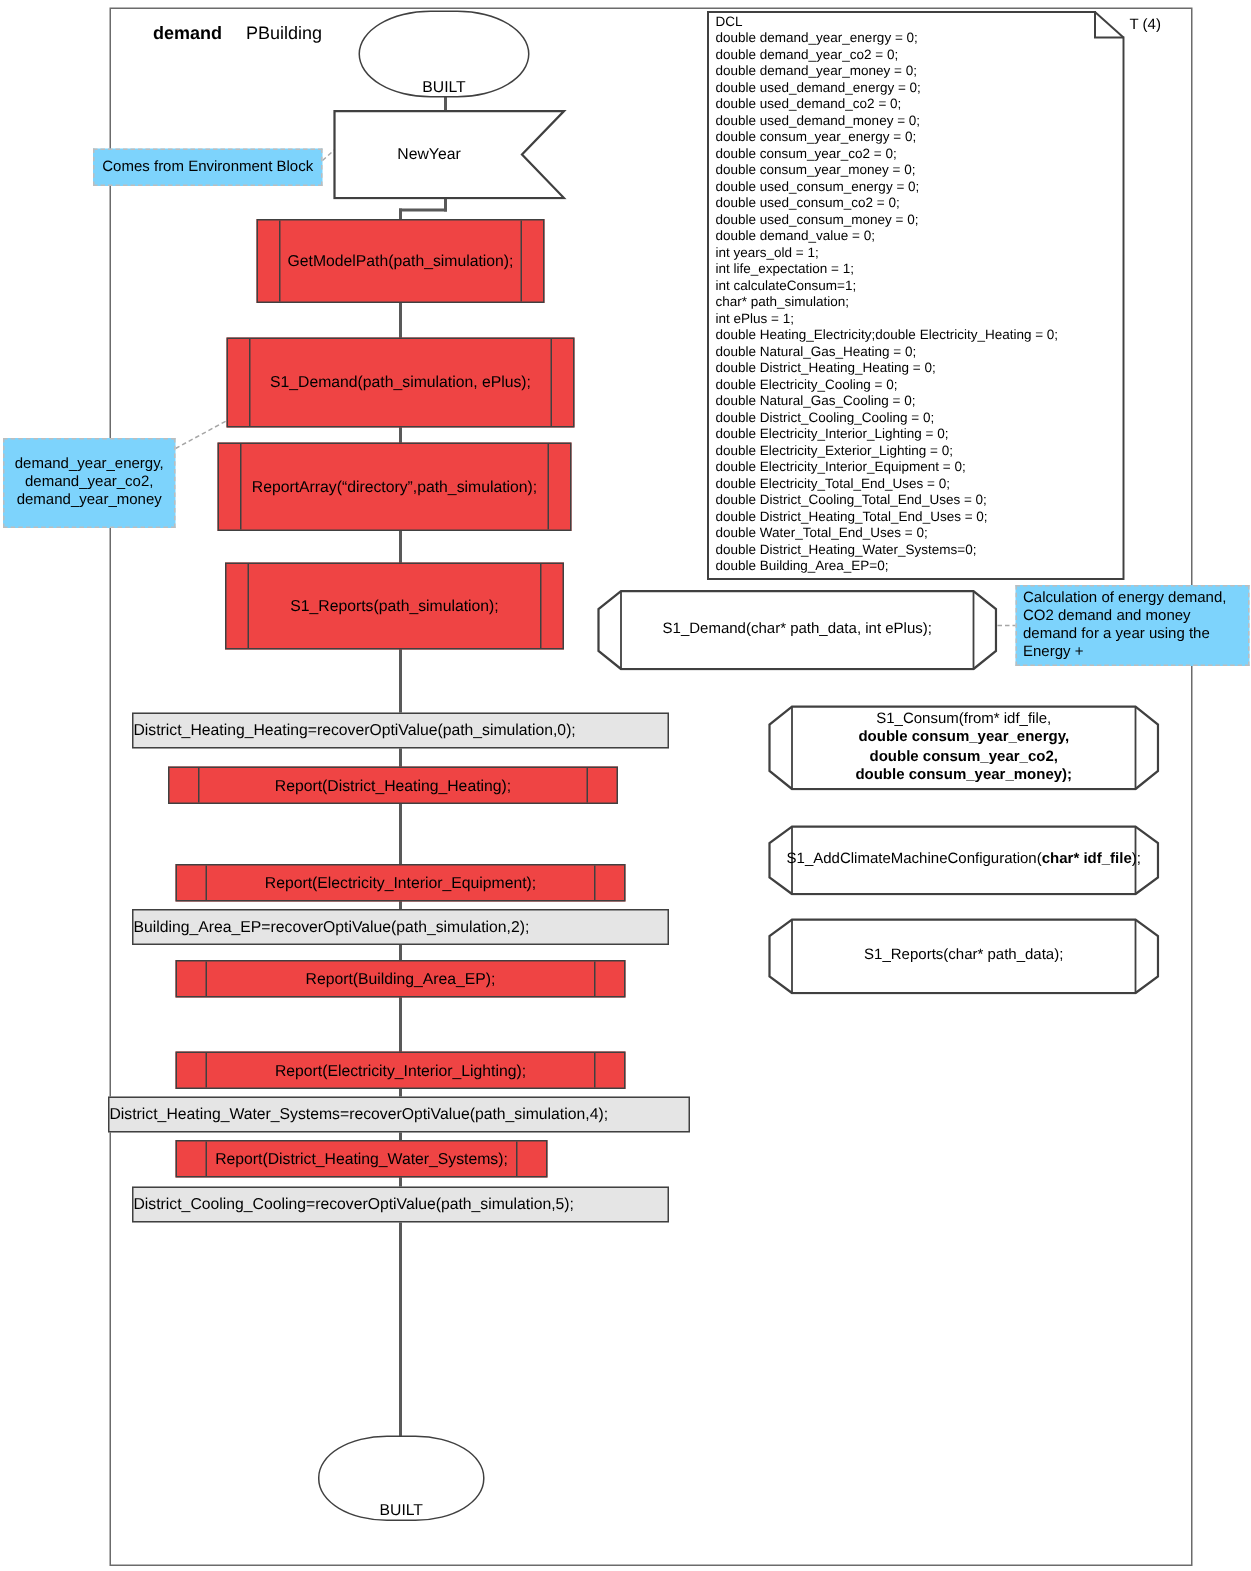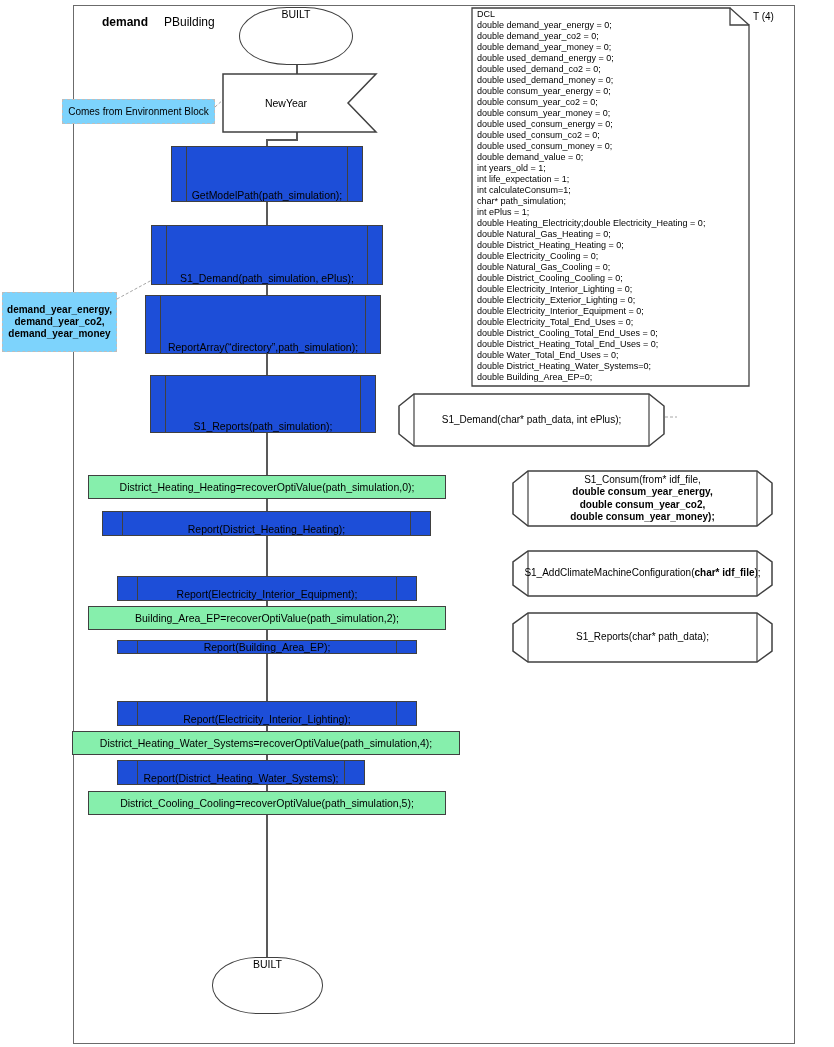--- a/index.html
+++ b/index.html
@@ -6,34 +6,34 @@
   html,body{background:#fff}
   body{width:834px;height:1047px;position:relative;font-family:"Liberation Sans",sans-serif;color:#000;font-size:10.5px}
   .canvas{position:absolute;left:0;top:0;width:834px;height:1047px;overflow:hidden}
   .frame{position:absolute;left:73px;top:5px;width:722px;height:1039px;border:1.5px solid #6b6b6b;z-index:0}
   .hdr{position:absolute;left:102px;top:15px;font-size:12px;z-index:3}
   .hdr .kw{font-weight:bold;margin-right:16px}
   .cline{position:absolute;background:#595959;z-index:1}
   .overlay{position:absolute;left:0;top:0;z-index:2;pointer-events:none}
   .dash{stroke:#a6a6a6;stroke-width:1;stroke-dasharray:3 2;fill:none}
   
-  .state{position:absolute;background:#fff;border:1.5px solid #404040;display:flex;align-items:flex-start;justify-content:center;z-index:2;font-size:10.5px}
+  .state{position:absolute;background:#fff;border:1.5px solid #404040;display:flex;align-items:flex-end;justify-content:center;z-index:2;font-size:10.5px}
   
   .signal{position:absolute;z-index:2}
   .signal svg{position:absolute;left:0;top:0}
   .signal .lbl{position:absolute;left:0;top:0;right:28px;bottom:0;display:flex;align-items:center;justify-content:center}
   
-  .proc{position:absolute;background:#1d4ed8;border:1.5px solid #404040;display:flex;align-items:flex-end;justify-content:center;text-align:center;z-index:2}
+  .proc{position:absolute;background:#ef4444;border:1.5px solid #404040;display:flex;align-items:center;justify-content:center;text-align:center;z-index:2}
   .proc .bar{position:absolute;top:0;bottom:0;width:0;border-left:1.5px solid #404040}
   .proc .bar.l{left:14px}
   .proc .bar.r{right:14px}
   .proc.report .bar.l{left:19px}
   .proc.report .bar.r{right:19px}
   
-  .task{position:absolute;background:#86efac;border:1.5px solid #404040;display:flex;align-items:center;justify-content:center;text-align:center;z-index:2}
+  .task{position:absolute;background:#e5e5e5;border:1.5px solid #404040;display:flex;align-items:center;text-align:center;z-index:2}
   
   .decl{position:absolute;display:flex;align-items:center;justify-content:center;text-align:center;z-index:2;font-size:10px}
   .decl svg{position:absolute;left:0;top:0}
   .decl .lbl{position:relative;z-index:1;line-height:12.5px}
   .decl polygon{fill:#fff;stroke:#404040;stroke-width:1.5}
   .decl line{stroke:#404040;stroke-width:1.2}
   .b{font-weight:bold}
   
   .comment{position:absolute;background:#7dd3fc;border:1px dashed #bdbdbd;z-index:3;display:flex;align-items:center;justify-content:center;font-size:10px;line-height:12px}
   .comment.pre{white-space:pre-line;text-align:center}
@@ -136,41 +136,41 @@
     <i class="bar l"></i>
       <i class="bar r"></i>
     <span>ReportArray(“directory”,path_simulation);</span>
   </div>
   <div class="proc" style="left:150px;top:375px;width:226px;height:58px">
     <i class="bar l"></i>
       <i class="bar r"></i>
     <span>S1_Reports(path_simulation);</span>
   </div>
 
-  <div class="comment pre" style="left:2px;top:292px;width:115px;height:60px;font-weight:bold">demand_year_energy,
+  <div class="comment pre" style="left:2px;top:292px;width:115px;height:60px;font-weight:normal">demand_year_energy,
 demand_year_co2,
 demand_year_money</div>
 
   <div class="task" style="left:88px;top:475px;width:358px;height:24px">
     <span>District_Heating_Heating=recoverOptiValue(path_simulation,0);</span>
   </div>
-  <div class="proc report" style="left:102px;top:511px;width:329px;height:25px">
+  <div class="proc report" style="left:112px;top:511px;width:300px;height:25px">
     <i class="bar l"></i>
       <i class="bar r"></i>
     <span>Report(District_Heating_Heating);</span>
   </div>
   <div class="proc report" style="left:117px;top:576px;width:300px;height:25px">
     <i class="bar l"></i>
       <i class="bar r"></i>
     <span>Report(Electricity_Interior_Equipment);</span>
   </div>
   <div class="task" style="left:88px;top:606px;width:358px;height:24px">
     <span>Building_Area_EP=recoverOptiValue(path_simulation,2);</span>
   </div>
-  <div class="proc report" style="left:117px;top:640px;width:300px;height:14px">
+  <div class="proc report" style="left:117px;top:640px;width:300px;height:25px">
     <i class="bar l"></i>
       <i class="bar r"></i>
     <span>Report(Building_Area_EP);</span>
   </div>
   <div class="proc report" style="left:117px;top:701px;width:300px;height:25px">
     <i class="bar l"></i>
       <i class="bar r"></i>
     <span>Report(Electricity_Interior_Lighting);</span>
   </div>
   <div class="task" style="left:72px;top:731px;width:388px;height:24px">
@@ -191,20 +191,21 @@
 
   <div class="decl" style="left:398px;top:393px;width:267px;height:54px">
     <svg width="267" height="54">
       <polygon points="16,1 251,1 266,13 266,41 251,53 16,53 1,41 1,13"></polygon>
       <line x1="16" y1="1" x2="16" y2="53"></line>
       <line x1="251" y1="1" x2="251" y2="53"></line>
     </svg>
     <span class="lbl">S1_Demand(char* path_data, int ePlus);</span>
   </div>
 
+  <div class="comment left" style="left:677px;top:390px;width:156px;height:54px">Calculation of energy demand, CO2 demand and money demand for a year using the Energy +</div>
 
   <div class="decl" style="left:512px;top:470px;width:261px;height:57px">
     <svg width="261" height="57">
       <polygon points="16,1 245,1 260,13 260,44 245,56 16,56 1,44 1,13"></polygon>
       <line x1="16" y1="1" x2="16" y2="56"></line>
       <line x1="245" y1="1" x2="245" y2="56"></line>
     </svg>
     <span class="lbl">
       <span style="display:block">S1_Consum(from* idf_file,</span>
       <span style="display:block" class="b">double consum_year_energy,</span>

